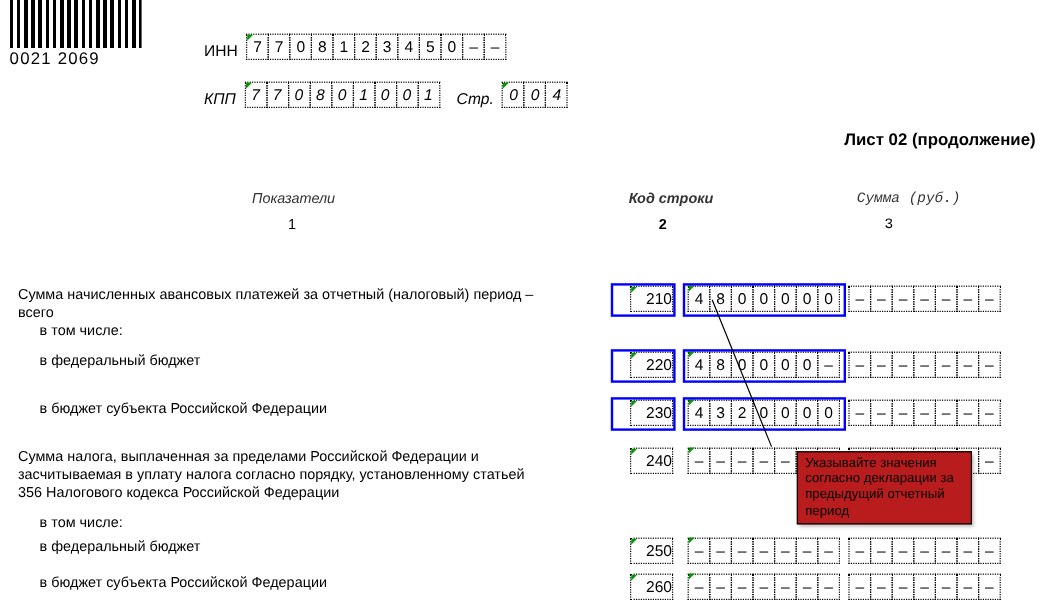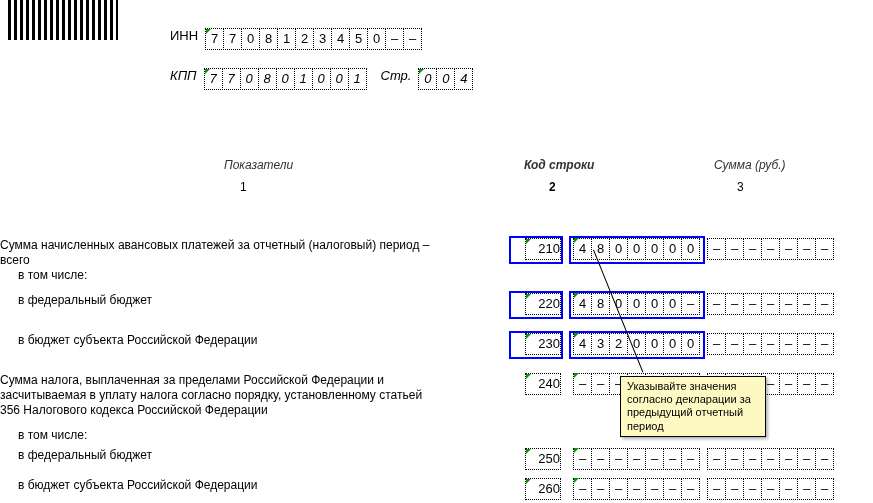--- a/index.html
+++ b/index.html
@@ -11,21 +11,21 @@
     color: #000;
     width: 873px;
   }
   .page { position: relative; width: 873px; height: 503px; }
   .barcode-block { position: absolute; left: 8px; top: 0; }
   .barcode {
     width: 110px; height: 40px;
     background: repeating-linear-gradient(90deg,#000 0,#000 3px,#fff 3px,#fff 6px);
   }
   .barcode-text { font-size: 14px; letter-spacing: 1px; font-family: Arial, sans-serif; }
-  .id-row { position: absolute; display: flex; align-items: flex-start; gap: 8px; }
+  .id-row { position: absolute; display: flex; align-items: flex-end; gap: 8px; }
   .id-label { font-size: 13px; }
   .cells { display: flex; gap: 0; }
   .cell {
     width: 17px; height: 20px;
     border: 1px dotted #000;
     margin-left: -1px;
     text-align: center;
     line-height: 20px;
     font-size: 13px;
     position: relative;
@@ -48,67 +48,69 @@
   }
   .green-tick {
     position: absolute;
     width: 0; height: 0;
     border-left: 5px solid #090;
     border-bottom: 5px solid transparent;
     top: 0; left: 0;
   }
   .sheet-title { position: absolute; right: 10px; top: 108px; font-weight: bold; font-size: 14px; }
   .headers { position: absolute; top: 158px; left: 0; width: 873px; font-style: italic; font-size: 12px; color: #333; }
-  .col1 { position: absolute; left: 224px; }
+  .col1 { position: absolute; left: 210px; }
   .col2 { position: absolute; left: 524px; font-weight: bold; }
-  .col3 { position: absolute; left: 714px; }
+  .col3 { position: absolute; left: 714px; font-family: Liberation Mono, monospace; }
   .subheaders { position: absolute; top: 180px; left: 0; width: 873px; font-size: 12px; }
 
   .row { position: absolute; left: 0; width: 873px; display: flex; align-items: flex-start; }
-  .row-label { position: absolute; left: 0; max-width: 430px; padding-right: 10px; line-height: 1.25; }
+  .row-label { position: absolute; left: 15px; max-width: 430px; padding-right: 10px; line-height: 1.25; }
   .row-label.indent { padding-left: 18px; }
   .code-wrap { position: absolute; left: 525px; top: 0; }
   .sum-wrap { position: absolute; left: 574px; top: 0; display: flex; gap: 8px; }
 
   .blue-box-code {
     position: absolute;
     border: 2px solid #00f;
     left: 509px;
     width: 50px; height: 24px;
   }
   .blue-box-sum {
     position: absolute;
     border: 2px solid #00f;
     left: 569px;
     width: 132px; height: 24px;
   }
 
   .tooltip {
     position: absolute;
-    background: #fef9c3;
+    background: #b91c1c;
     border: 1px solid #000;
     font-size: 11px;
     padding: 3px 6px;
     line-height: 1.2;
     width: 132px;
     box-shadow: 2px 2px 3px rgba(0,0,0,.3);
+    margin-left: 44px;
   }
   .arrow-line {
     position: absolute;
     width: 1px; background: #000;
     transform-origin: top left;
   }
 </style>
 </head>
 <body>
 
 <div class="page">
 
   <div class="barcode-block">
     <div class="barcode"></div>
+    <div class="barcode-text">0021 2069</div>
   </div>
 
   <div class="id-row" style="left:170px; top:28px;">
     <span class="id-label">ИНН</span>
     <div class="cells" id="inn-cells">
         <div class="cell">7<div class="green-tick"></div></div>
         <div class="cell">7</div>
         <div class="cell">0</div>
         <div class="cell">8</div>
         <div class="cell">1</div>
@@ -136,20 +138,21 @@
         <div class="cell">1</div>
       </div>
     <span class="id-label" style="margin-left:6px;">Стр.</span>
     <div class="cells" id="page-cells">
         <div class="cell">0<div class="green-tick"></div></div>
         <div class="cell">0</div>
         <div class="cell">4</div>
       </div>
   </div>
 
+  <div class="sheet-title">Лист 02 (продолжение)</div>
 
   <div class="headers">
     <span class="col1">Показатели</span>
     <span class="col2">Код строки</span>
     <span class="col3">Сумма (руб.)</span>
   </div>
   <div class="subheaders">
     <span class="col1" style="left:240px;">1</span>
     <span class="col2" style="left:549px;">2</span>
     <span class="col3" style="left:737px;">3</span>

